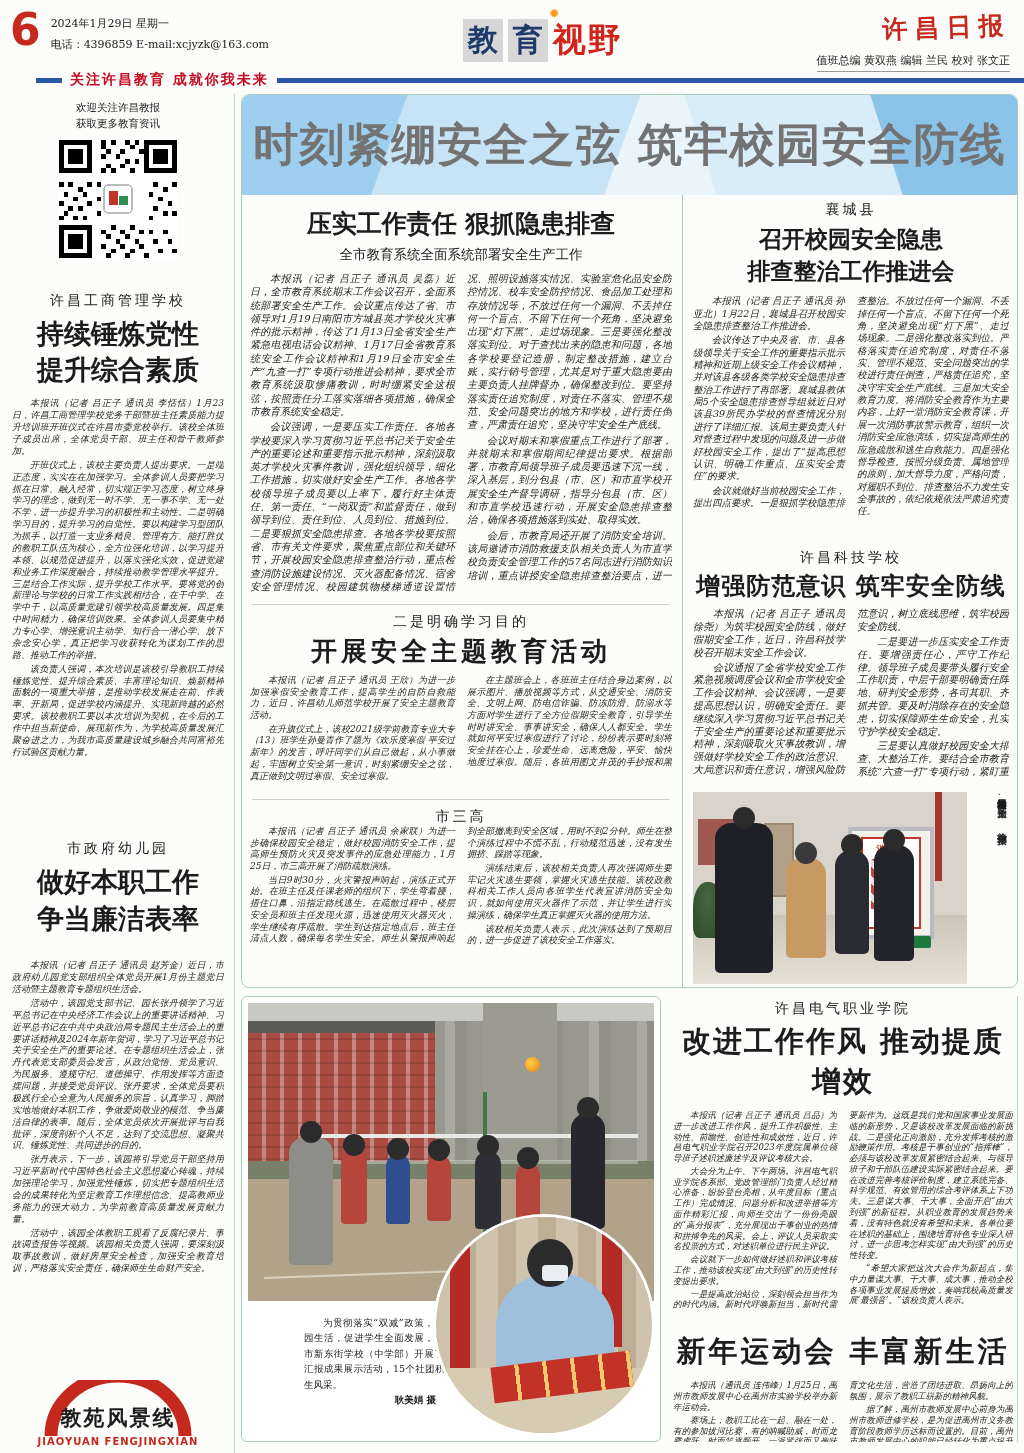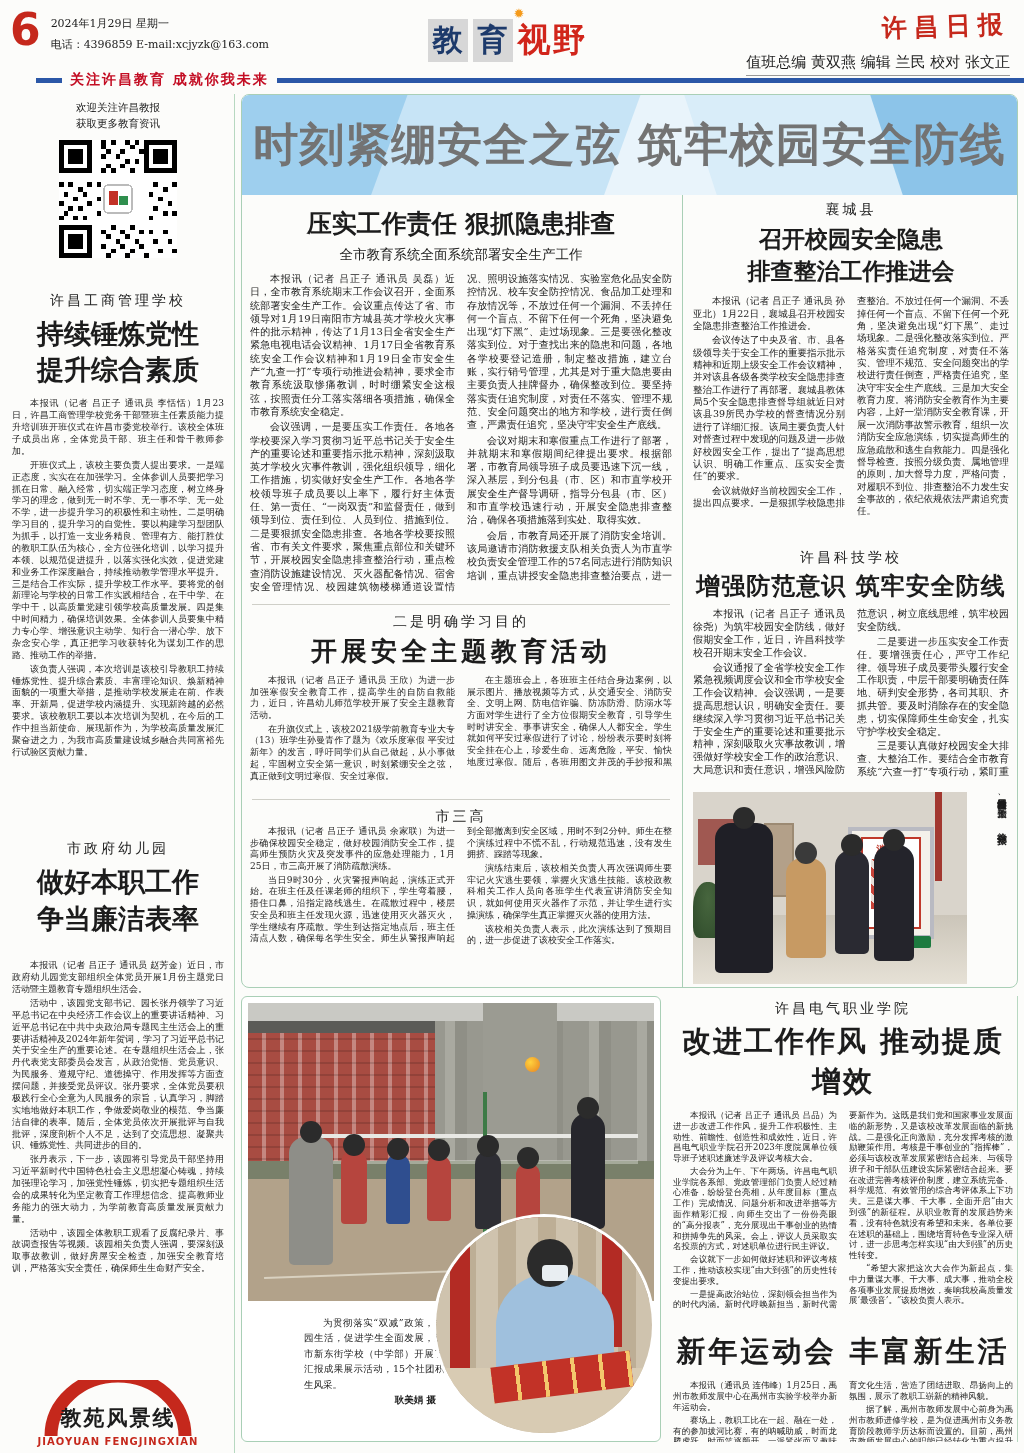--- a/index.html
+++ b/index.html
@@ -8,38 +8,38 @@
   
   .hdr{display:flex;align-items:flex-start;padding:10px 14px 0 10px;height:58px;}
   .pagenum{font-family:"DejaVu Sans",sans-serif;font-size:44px;font-weight:bold;color:#c5281c;line-height:.9;margin-right:10px;}
   .hdr-dateblock{font-size:11px;line-height:1.9;padding-top:4px;white-space:nowrap;}
   .hdr-center{flex:1;display:flex;justify-content:center;align-items:center;padding-top:8px;position:relative;}
   .jy-char{font-family:"DejaVu Sans",sans-serif;background:#d7d7d7;color:#1d3a6b;font-size:30px;font-weight:bold;padding:1px 5px;margin-right:5px;}
   .sy{font-family:"DejaVu Sans",sans-serif;color:#d1251b;font-size:33px;font-weight:bold;letter-spacing:2px;position:relative;}
   .sun{position:absolute;top:-12px;left:-4px;color:#f59a1a;font-size:13px;}
   .hdr-right{text-align:right;padding-top:2px;}
   .paper-name{font-size:25px;color:#c5281c;letter-spacing:7px;font-weight:bold;transform:rotate(-2deg);}
-  .staff{font-size:15px;margin-top:8px;border-bottom:1px solid #999;padding-bottom:3px;text-align:right;}
+  .staff{font-size:11px;margin-top:8px;border-bottom:1px solid #999;padding-bottom:3px;text-align:right;}
   .slogan-row{display:flex;align-items:center;padding:2px 0 0 36px;height:20px;}
   .bar{background:#2b57a7;height:5px;}
   .bar-l{width:26px;margin-right:8px;}
   .bar-r{flex:1;margin-left:8px;}
   .slogan{color:#c30d23;font-weight:bold;font-size:14px;letter-spacing:2px;white-space:nowrap;}
   
   .content{display:flex;height:1360px;margin-top:4px;}
   .sidebar{width:212px;padding:6px 10px 0 12px;border-right:1px solid #b7d8c0;overflow:hidden;}
   .main{flex:1;padding:0 6px 0 6px;overflow:hidden;}
   .qr-tip{text-align:center;font-size:10.5px;line-height:1.5;}
   .qr-wrap{display:flex;justify-content:center;margin:8px 0 6px;}
   .school{font-size:14px;text-align:center;letter-spacing:3px;color:#222;}
   .sb-title{font-size:27px;font-weight:bold;text-align:center;line-height:1.35;margin:6px 0 10px;}
   .sb-body{font-size:9px;line-height:1.32;text-align:justify;overflow:hidden;}
   .sb-art1{margin-top:34px;}  .sb-art1 .sb-body{height:416px;}
   .sb-art2{margin-top:26px;}  .sb-art2 .sb-body{height:398px;margin-top:23px;}
-  .para{margin:0 0 2px;text-indent:2em;}
+  .para{margin:0 0 2px;text-indent:2em;font-style:italic;}
   .logo{margin-top:22px;text-align:center;position:relative;}
   .logo-arc{display:block;margin:0 auto -34px;}
   .logo-text{font-size:21px;font-weight:bold;letter-spacing:2px;position:relative;font-family:"DejaVu Sans",sans-serif;}
   .logo-sub{color:#c5281c;font-size:10px;font-weight:bold;letter-spacing:1px;margin-top:4px;font-family:"DejaVu Sans",sans-serif;}
   
   .midbox{border:1px solid #a9cfb6;border-radius:8px;overflow:hidden;height:892px;}
   .banner{position:relative;height:100px;background:#e9f4fb;overflow:hidden;}
   .shape{position:absolute;}
   .s1{left:-60px;top:-40px;width:46%;height:220%;background:#9ecfee;transform:skewX(-28deg);}
   .s2{left:18%;top:-40px;width:30%;height:220%;background:#c7e4f6;transform:skewX(-20deg);}

